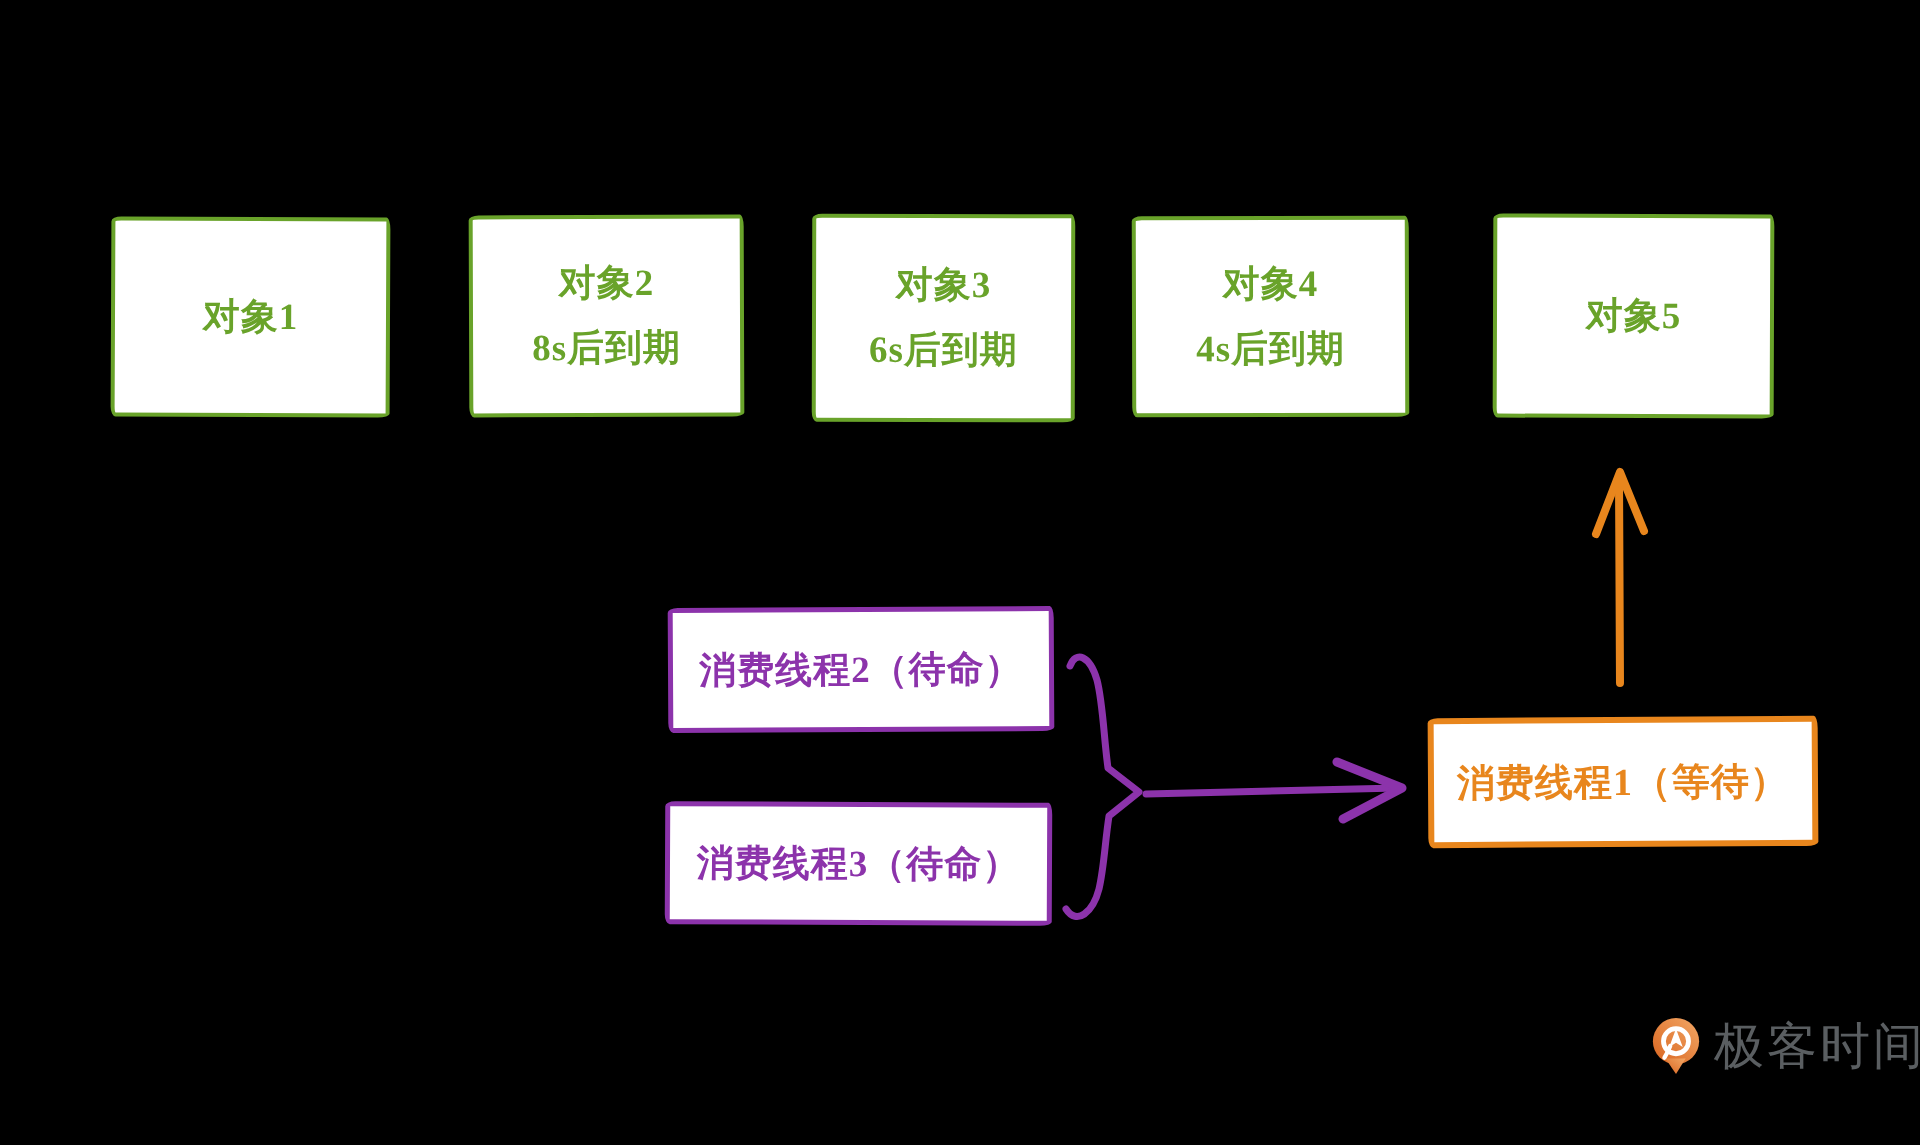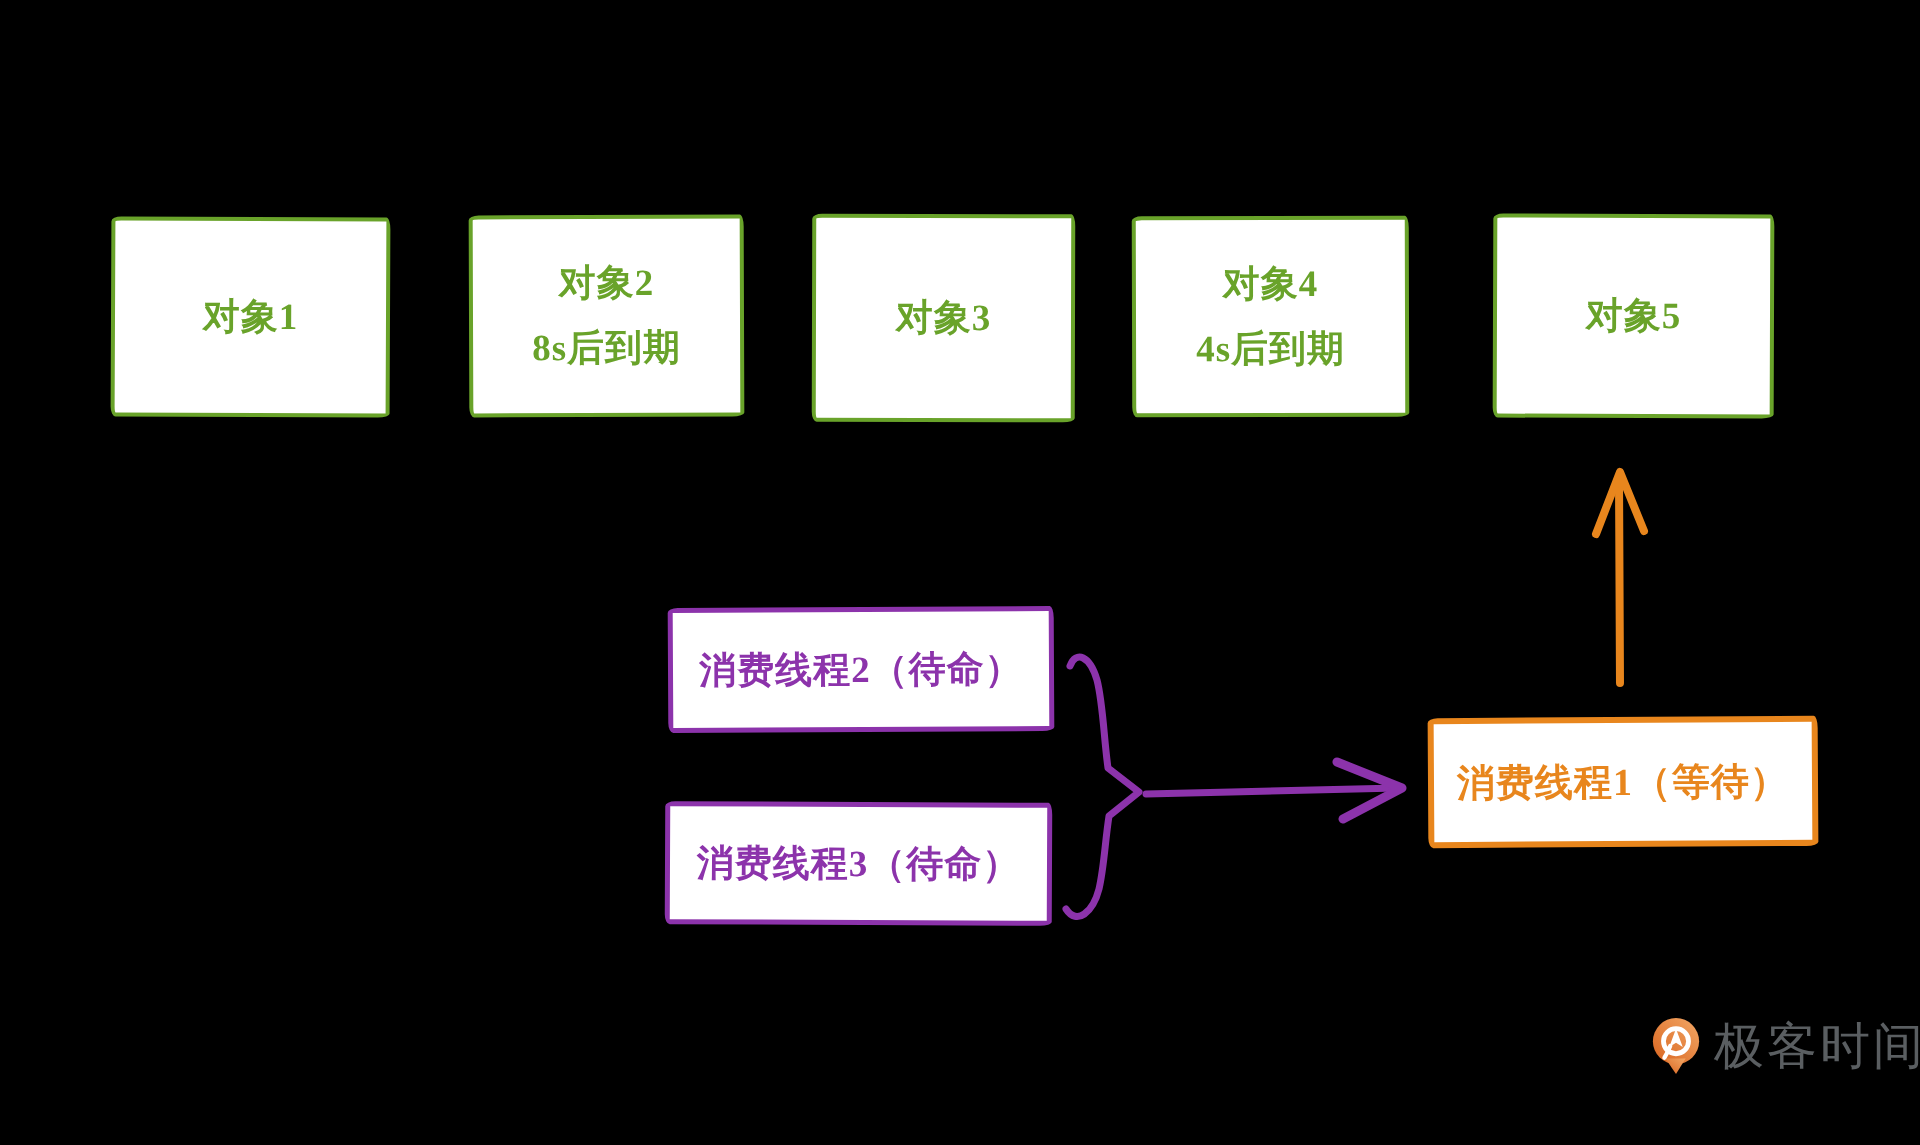--- a/index.html
+++ b/index.html
@@ -80,20 +80,21 @@
 
   <div class="box gbox g1">
     <div>对象1</div>
   </div>
   <div class="box gbox g2">
     <div>对象2</div>
     <div>8s后到期</div>
   </div>
   <div class="box gbox g3">
     <div>对象3</div>
+    <div>6s后到期</div>
   </div>
   <div class="box gbox g4">
     <div>对象4</div>
     <div>4s后到期</div>
   </div>
   <div class="box gbox g5">
     <div>对象5</div>
   </div>
 
   <div class="box pbox p1">

